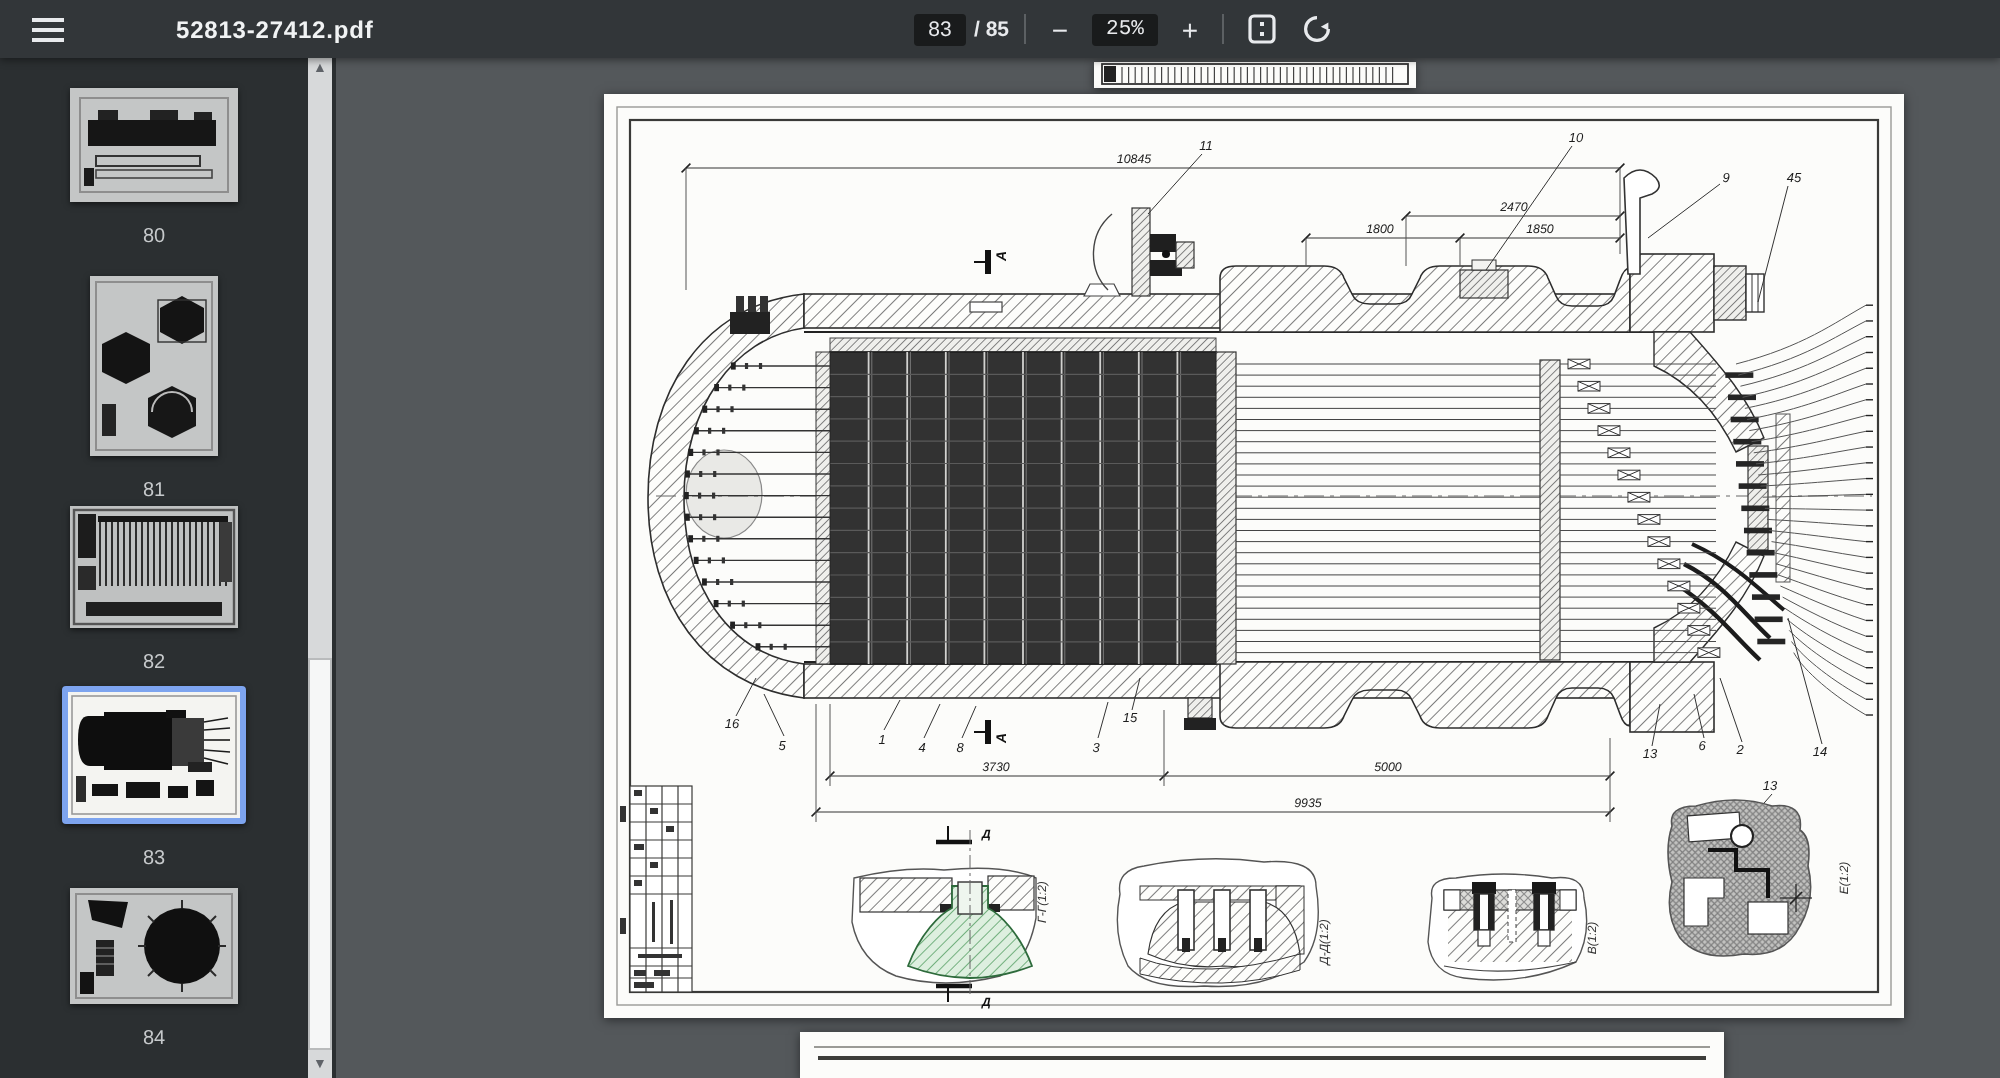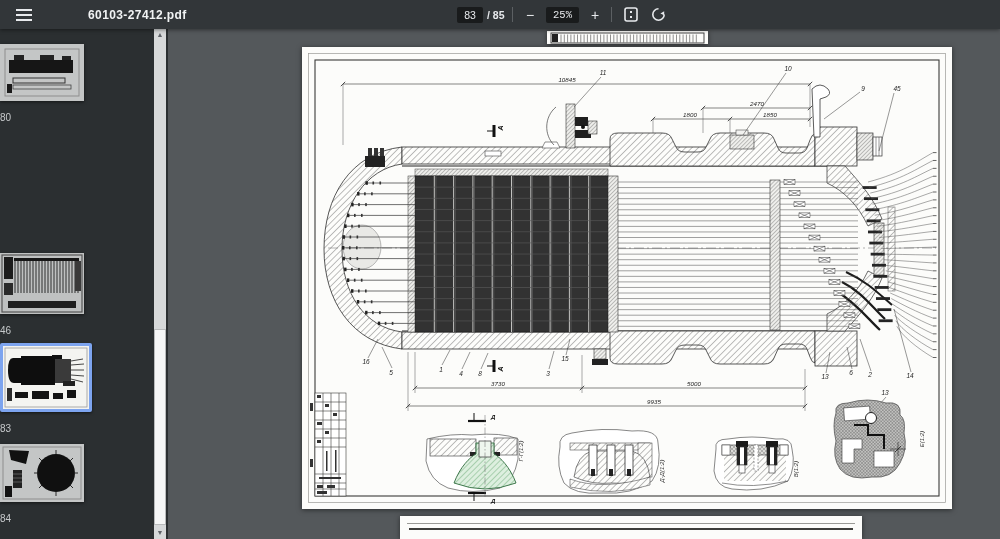--- a/index.html
+++ b/index.html
@@ -22,21 +22,21 @@
   .tb-btn { color:#e8eaed; font-size:14px; justify-content:center; cursor:pointer; }
   #zoom-out { left:519px; width:22px; }
   #zoom-val { position:absolute; left:546px; top:7px; width:33px;font-family:Liberation Mono, monospace; }
   #zoom-in  { left:584px; width:22px; }
   #fit-btn  { left:619px; width:24px; justify-content:center; }
   #rot-btn  { left:646px; width:24px; justify-content:center; }
 
   
   #sidebar { position:absolute; left:0; top:29px; width:168px; height:510px;
     background:#2b2f31; z-index:20; }
-  .thumb-block { position:absolute; left:0; width:154px; }
+  .thumb-block { position:absolute; left:0; width:154px; text-align:center; }
   .thumb { display:inline-block; position:relative; background:#c9cbcc;
     box-shadow:0 1px 3px rgba(0,0,0,.55); cursor:pointer; }
   .thumb.sel { border:3px solid #7da4ef; border-radius:2px; background:#f6f6f4; }
   .thumb svg { display:block; }
   .thumb-caption { margin-top:7px; color:#c6c9cb; font-size:10px; }
   
   #side-scroll { position:absolute; left:154px; top:0; width:12px; height:510px; background:#d7d9da; }
   #side-scroll .arrow { position:absolute; left:0; width:12px; height:12px; color:#5f6368;
     font-size:7px; line-height:12px; text-align:center; cursor:pointer; }
   #scroll-up { top:0; } #scroll-down { bottom:0; }
@@ -60,21 +60,21 @@
 <div id="app">
 
   <div id="toolbar">
     <div id="menu-btn" class="tb-abs">
       <svg width="16" height="12">
         <rect x="0" y="0" width="16" height="2" fill="#e8eaed"></rect>
         <rect x="0" y="5" width="16" height="2" fill="#e8eaed"></rect>
         <rect x="0" y="10" width="16" height="2" fill="#e8eaed"></rect>
       </svg>
     </div>
-    <div id="file-title" class="tb-abs">60103-27412.pdf</div>
+    <div id="file-title" class="tb-abs">52813-27412.pdf</div>
 
     <input id="page-input" class="numbox" type="text" value="83" style="">
     <div id="page-total" class="tb-abs">/ 85</div>
 
     <div class="tb-sep" style="left:512px"></div>
 
     <div id="zoom-out" class="tb-abs tb-btn">−</div>
     <div id="zoom-val" class="numbox">25%</div>
     <div id="zoom-in" class="tb-abs tb-btn">+</div>
 
@@ -107,20 +107,35 @@
             <rect x="40" y="11" width="14" height="5" fill="#222"></rect>
           <rect x="62" y="12" width="9" height="4" fill="#222"></rect>
           <rect x="13" y="34" width="52" height="5" fill="none" stroke="#333" stroke-width="1"></rect>
           <rect x="13" y="41" width="58" height="4" fill="none" stroke="#444" stroke-width="0.8"></rect>
           <rect x="7" y="40" width="5" height="9" fill="#1a1a1a"></rect>
         </svg>
       </div>
       <div class="thumb-caption">80</div>
     </div>
 
+    <div class="thumb-block" style="top:109px">
+      <div class="thumb">
+        <svg width="64" height="90" viewBox="0 0 64 90">
+          <rect x="0" y="0" width="64" height="90" fill="#c4c6c6"></rect>
+          <rect x="3" y="3" width="58" height="84" fill="none" stroke="#8e8e8e" stroke-width="1"></rect>
+          <polygon points="46,10 57,16 57,28 46,34 35,28 35,16" fill="#141414"></polygon>
+          <rect x="34" y="12" width="24" height="21" fill="none" stroke="#333" stroke-width="0.7"></rect>
+          <polygon points="18,28 30,34 30,48 18,54 6,48 6,34" fill="#141414"></polygon>
+          <polygon points="41,55 53,61 53,75 41,81 29,75 29,61" fill="#171717"></polygon>
+          <path d="M 31,68 A 10,10 0 0 1 51,68" fill="none" stroke="#bbb" stroke-width="1"></path>
+          <rect x="6" y="64" width="7" height="16" fill="#242424"></rect>
+        </svg>
+      </div>
+      <div class="thumb-caption">81</div>
+    </div>
 
     <div class="thumb-block" style="top:224px">
       <div class="thumb">
         <svg width="84" height="61" viewBox="0 0 84 61">
           <rect x="0" y="0" width="84" height="61" fill="#bfc1c1"></rect>
           <rect x="2" y="2" width="80" height="57" fill="none" stroke="#555" stroke-width="1.2"></rect>
           <rect x="4" y="4" width="9" height="22" fill="#1c1c1c"></rect>
           <rect x="4" y="30" width="9" height="12" fill="#2a2a2a"></rect>
           <g stroke="#1d1d1d" stroke-width="0.9">
             <line x1="15" y1="6" x2="15" y2="40"></line>
@@ -144,21 +159,21 @@
               <line x1="69" y1="6" x2="69" y2="40"></line>
               <line x1="72" y1="6" x2="72" y2="40"></line>
               <line x1="75" y1="6" x2="75" y2="40"></line>
               <line x1="78" y1="6" x2="78" y2="40"></line>
           </g>
           <rect x="14" y="5" width="65" height="3" fill="#161616"></rect>
           <rect x="8" y="48" width="68" height="7" fill="#1f1f1f"></rect>
           <rect x="75" y="8" width="6" height="30" fill="#3a3a3a"></rect>
         </svg>
       </div>
-      <div class="thumb-caption">46</div>
+      <div class="thumb-caption">82</div>
     </div>
 
     <div class="thumb-block" style="top:314px">
       <div class="thumb sel">
         <svg width="86" height="63" viewBox="0 0 86 63">
           <rect x="0" y="0" width="86" height="63" fill="#f4f4f1"></rect>
           <rect x="2" y="2" width="82" height="59" fill="none" stroke="#999" stroke-width="0.8"></rect>
           <path d="M 10,12 Q 5,12 5,24 Q 5,37 11,37 L 45,37 L 45,12 Z" fill="#0e0e0e"></path>
           <rect x="18" y="10" width="34" height="29" fill="#0e0e0e"></rect>
           <rect x="52" y="13" width="16" height="24" fill="#3a3a3a"></rect>

